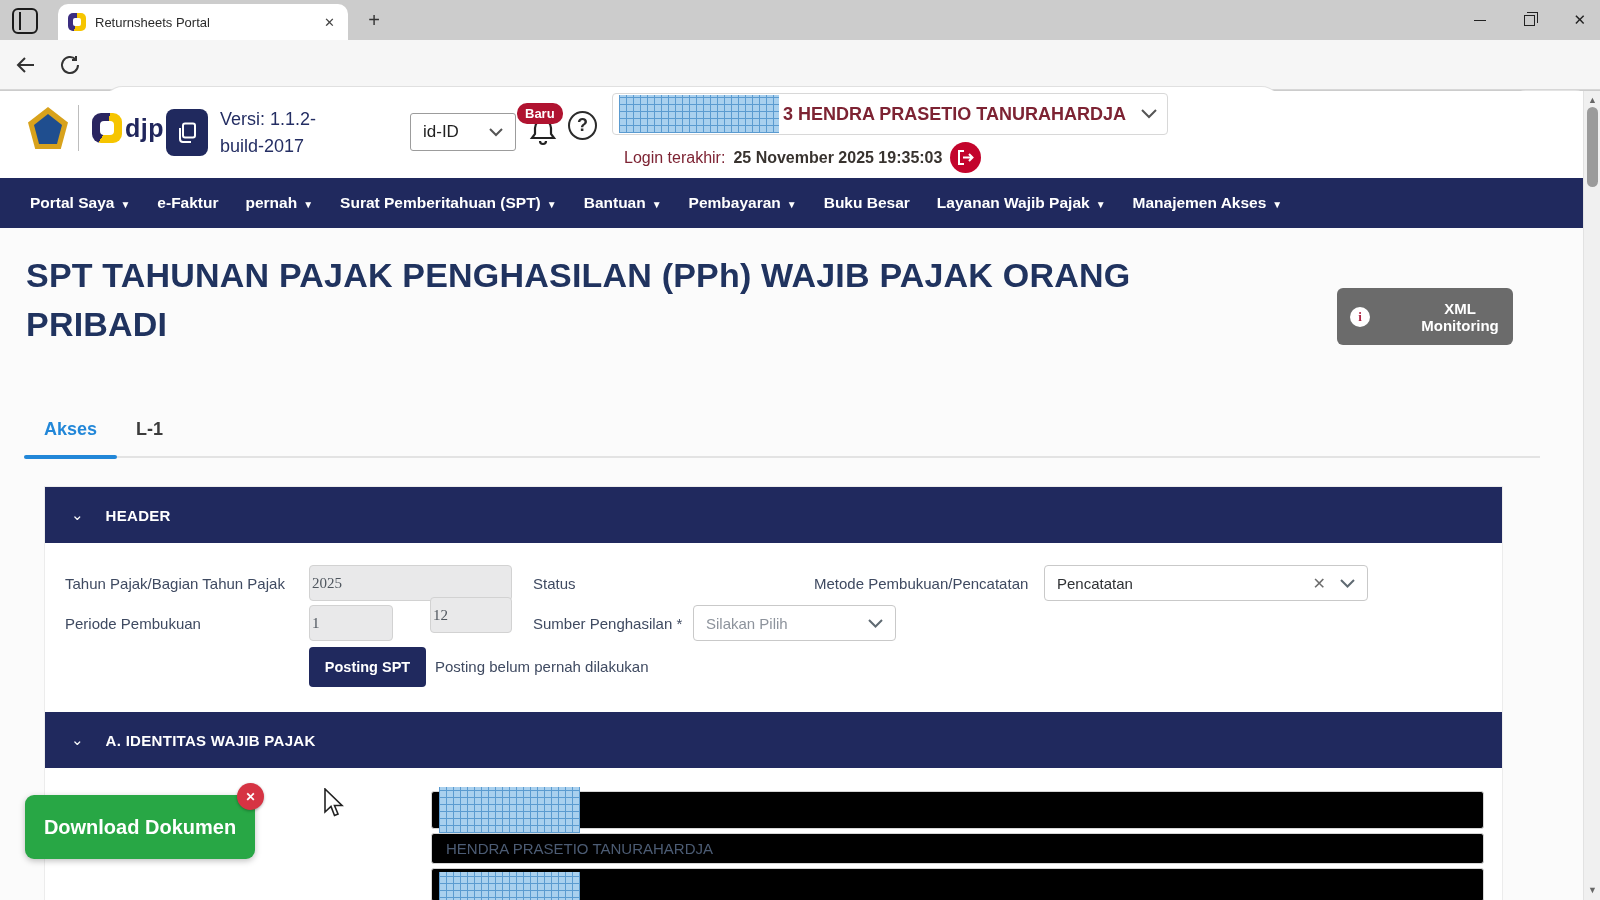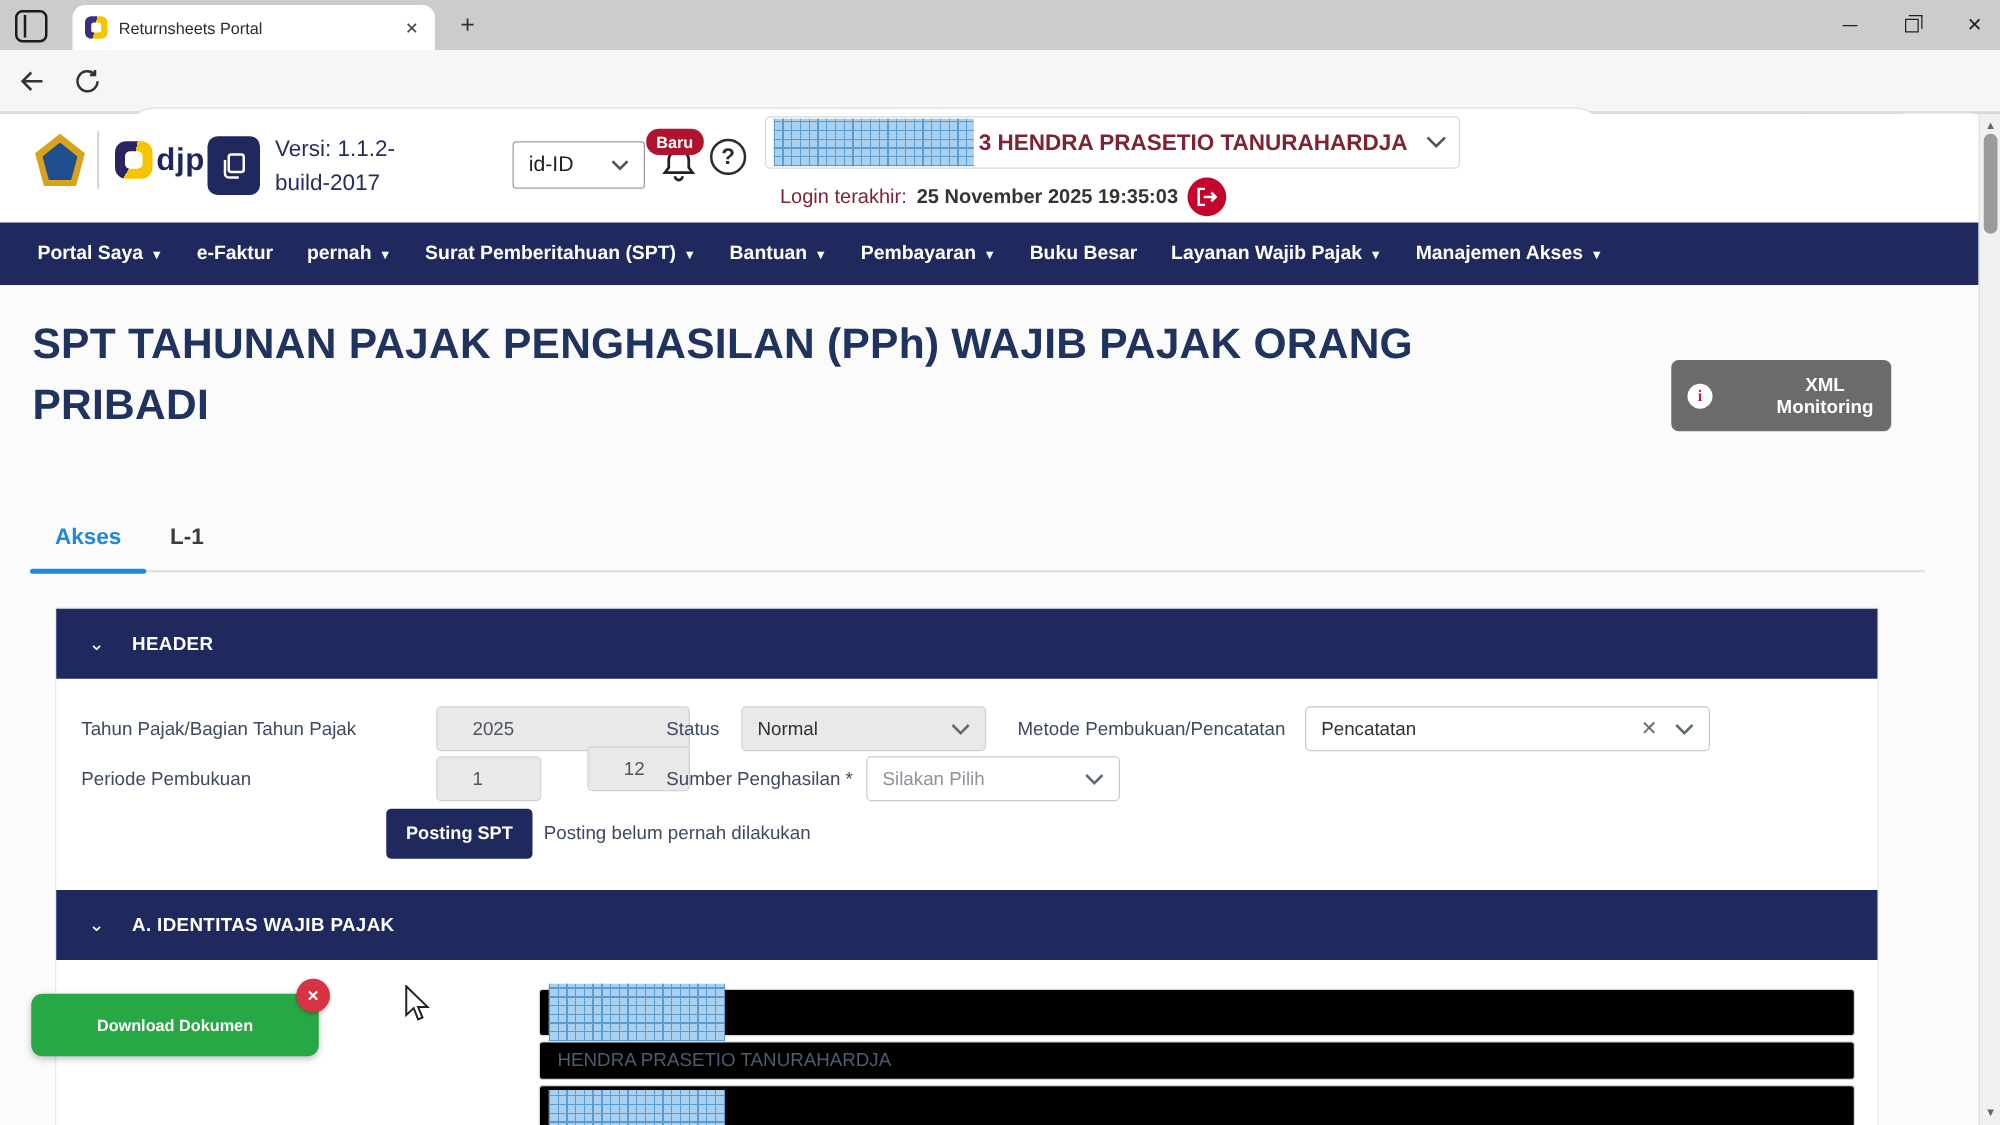--- a/index.html
+++ b/index.html
@@ -86,41 +86,41 @@
 
   
   .card { position:absolute; left:44px; top:395px; width:1459px; height:560px; background:#fff; border:1px solid #ececec; }
   .section-bar { position:absolute; left:0; width:1457px; height:56px; background:#20295e; display:flex; align-items:center; padding:0 26px; gap:22px; color:#fff; }
   .bar-header { top:0; }
   .bar-identitas { top:225px; }
   .section-chevron { font-size:15px; }
   .section-title { font-size:15px; font-weight:bold; letter-spacing:0.3px; }
 
   .f-label { position:absolute; font-size:15px; color:#3f4a61; }
-  .f-input { position:absolute; height:36px; background:#e9e9ea; border:1px solid #d2d2d2; border-radius:4px; font-size:15px; color:#4f565e; padding:0 28px; font-family:Liberation Sans, sans-serif;margin-left:40px; }
+  .f-input { position:absolute; height:36px; background:#e9e9ea; border:1px solid #d2d2d2; border-radius:4px; font-size:15px; color:#4f565e; padding:0 2px; font-family:Liberation Serif, serif; }
   .f-select { position:absolute; height:36px; border-radius:4px; display:flex; align-items:center; padding:0 12px; font-size:15px; }
   .sel-gray { background:#e9e9ea; border:1px solid #d2d2d2; color:#2f3134; }
   .sel-white { background:#fff; border:1px solid #c9c9c9; color:#2f3134; }
   .sel-text { flex:1 1 auto; }
   .sel-placeholder { color:#8d939c; }
   .sel-x { color:#6d6d6d; font-size:16px; margin-right:14px; }
   .chev { color:#5f6a72; }
 
   .posting-btn { position:absolute; left:264px; top:160px; width:117px; height:40px; background:#20295e; color:#fff; font-size:14.5px; font-weight:bold; border:none; border-radius:4px; font-family:"Liberation Sans", sans-serif; }
   .posting-note { position:absolute; left:390px; top:171px; font-size:15px; color:#3f4a61; }
 
   .id-field { position:absolute; left:386px; width:1053px; background:#000000; border:1px solid #d6d6d6; border-radius:3px; }
   .id-f1 { top:304px; height:38px; }
   .id-f2 { top:346px; height:31px; display:flex; align-items:center; padding:0 14px; font-size:15px; color:#4c5c74; }
   .id-f3 { top:381px; height:34px; }
   .field-redact { position:absolute; left:7px; top:-5px; width:141px; height:46px; }
   .field-redact3 { position:absolute; left:7px; top:3px; width:141px; height:40px; }
 
   
-  .download-btn { position:absolute; left:25px; top:704px; width:230px; height:50px; background:#28a745; border:none; border-radius:9px; color:#fff; font-size:13px; font-weight:bold; box-shadow:0 2px 6px rgba(0,0,0,0.25); font-family:"Liberation Sans", sans-serif; }
+  .download-btn { position:absolute; left:25px; top:704px; width:230px; height:64px; background:#28a745; border:none; border-radius:9px; color:#fff; font-size:20px; font-weight:bold; box-shadow:0 2px 6px rgba(0,0,0,0.25); font-family:"Liberation Sans", sans-serif; }
   .download-close { position:absolute; left:237px; top:692px; width:27px; height:27px; border-radius:50%; background:#d63343; color:#fff; font-size:12px; font-weight:bold; display:flex; align-items:center; justify-content:center; box-shadow:0 1px 3px rgba(0,0,0,0.3); }
 
   .cursor { position:absolute; left:323px; top:697px; }
 
   
   .scrollbar { position:absolute; right:0; top:91px; width:17px; height:809px; background:#f0f0f0; border-left:1px solid #e2e2e2; }
   .sb-arrow { position:absolute; left:0; width:17px; height:15px; color:#666; font-size:9px; text-align:center; line-height:15px; }
   .sb-up { top:2px; } .sb-down { bottom:2px; }
   .sb-thumb { position:absolute; left:3px; top:16px; width:11px; height:80px; background:#9b9b9b; border-radius:6px; }
 </style>
@@ -286,26 +286,20 @@
 
   <div class="card">
     <div class="section-bar bar-header">
       <span class="section-chevron">⌄</span>
       <span class="section-title">HEADER</span>
     </div>
 
     <div class="f-label" style="left:20px; top:88px">Tahun Pajak/Bagian Tahun Pajak</div>
     <input class="f-input" style="left: 264px; top: 78px; width: 203px;" readonly="" value="2025">
     <div class="f-label" style="left:488px; top:88px">Status</div>
-    <div class="f-select sel-gray" style="left:548px; top:78px; width:196px">
-      <span class="sel-text">Normal</span>
-      <svg class="chev" width="15" height="9" viewBox="0 0 15 9">
-          <path d="M1 1l6.5 6.5L14 1" fill="none" stroke="#5f6a72" stroke-width="2"></path>
-        </svg>
-    </div>
     <div class="f-label" style="left:769px; top:88px">Metode Pembukuan/Pencatatan</div>
     <div class="f-select sel-white" style="left:999px; top:78px; width:324px">
       <span class="sel-text">Pencatatan</span>
       <span class="sel-x">✕</span>
       <svg class="chev" width="15" height="9" viewBox="0 0 15 9">
           <path d="M1 1l6.5 6.5L14 1" fill="none" stroke="#5f6a72" stroke-width="2"></path>
         </svg>
     </div>
 
     <div class="f-label" style="left:20px; top:128px">Periode Pembukuan</div>

